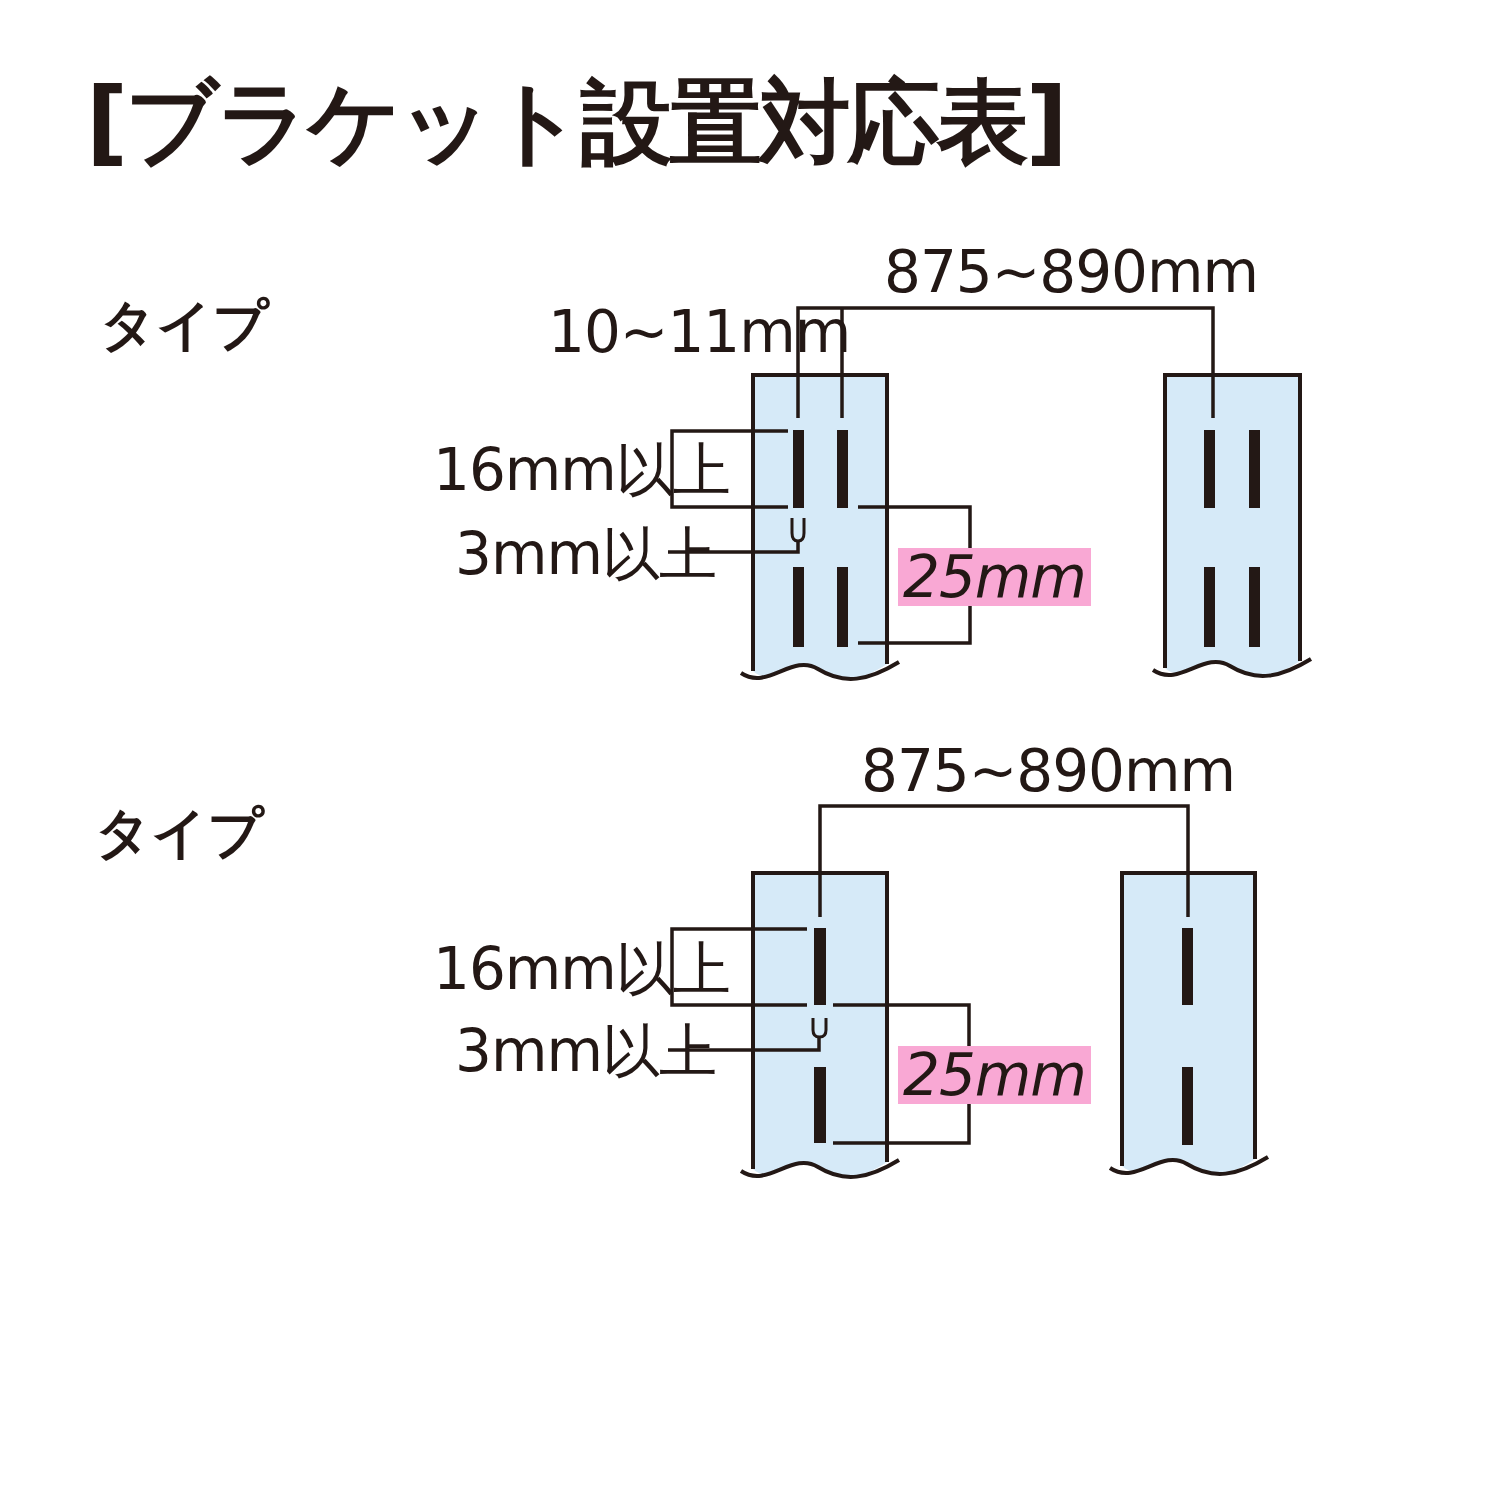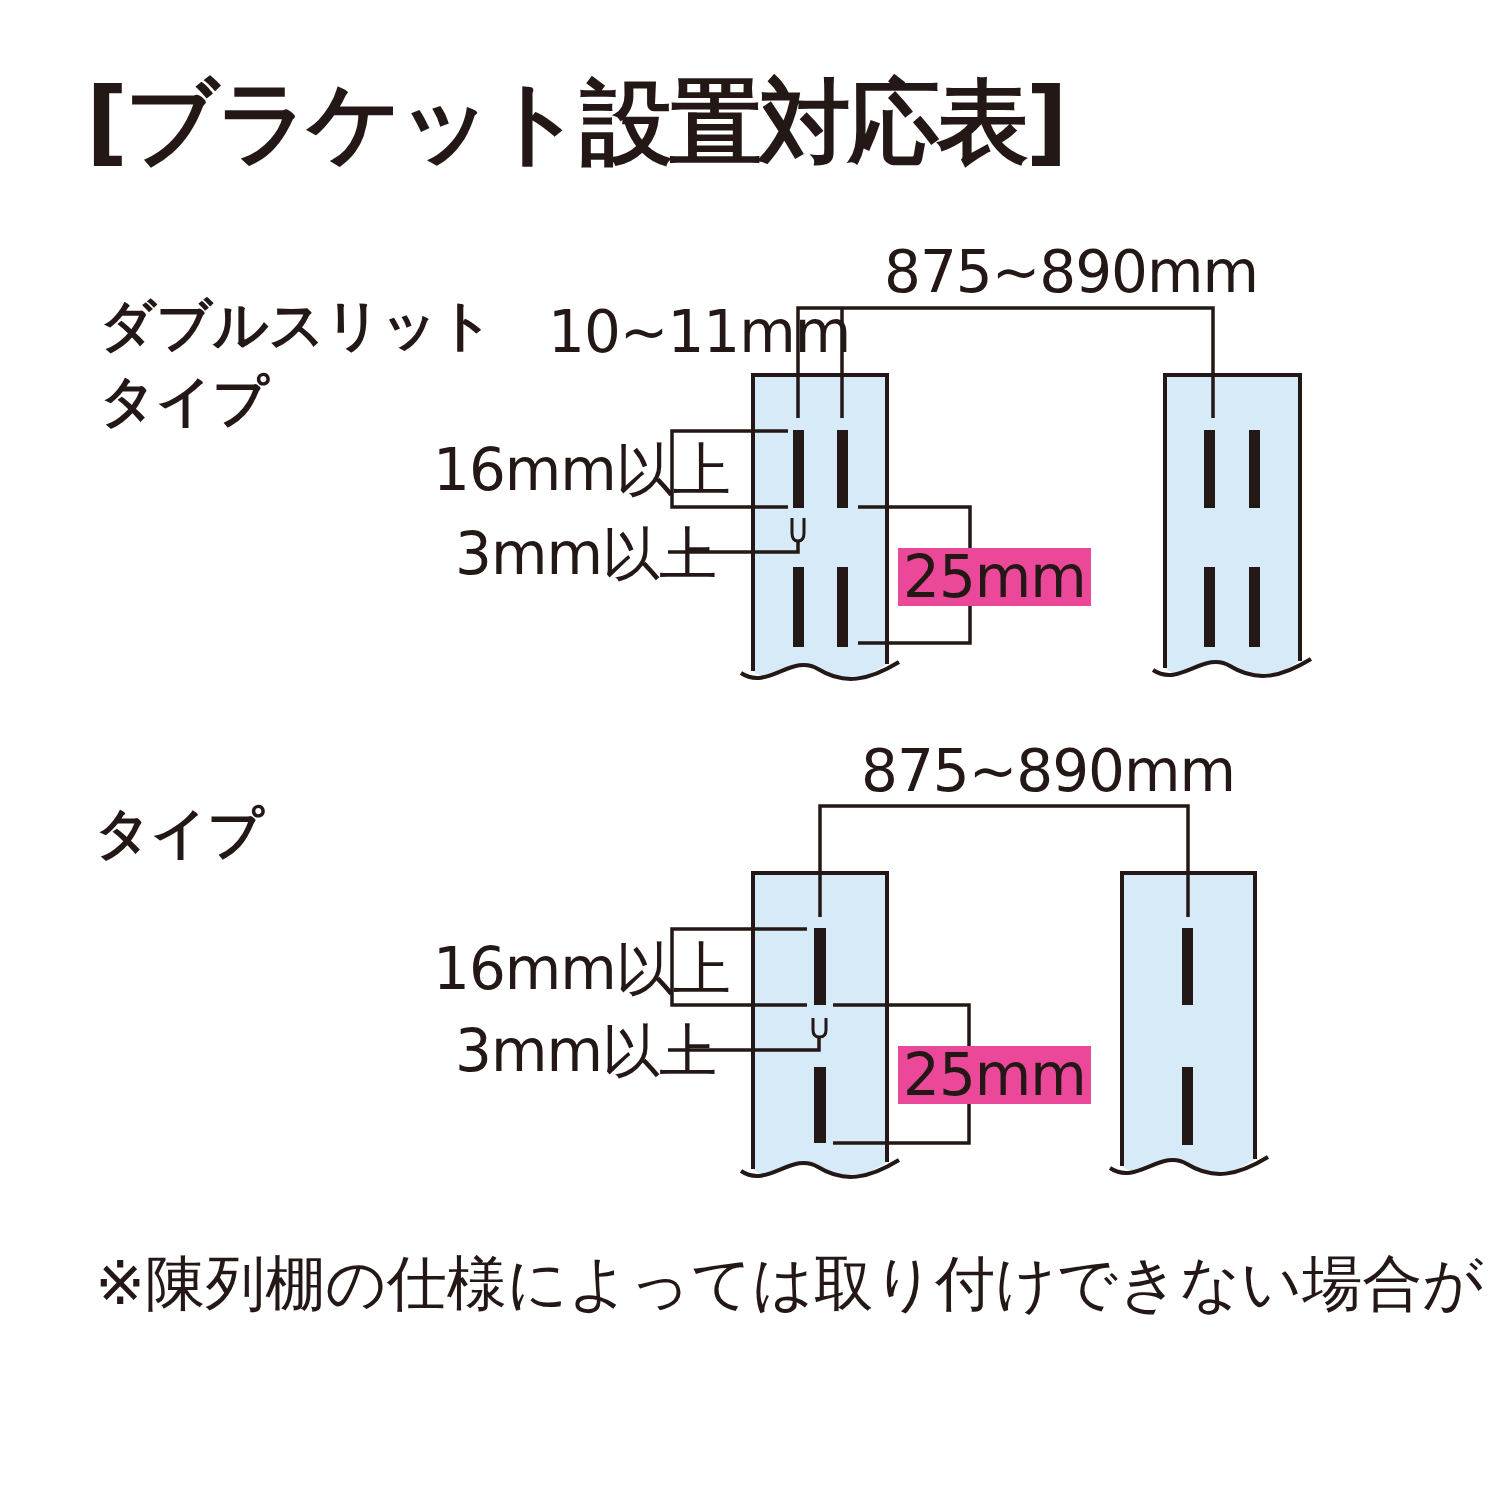--- a/index.html
+++ b/index.html
@@ -7,21 +7,21 @@
   html,body { margin:0; padding:0; background:#fff; }
   #page {
     position:relative; width:1501px; height:1501px; background:#fff;
     font-family:"DejaVu Sans","Liberation Sans",sans-serif; color:var(--ink);
     overflow:hidden;
   }
   .abs { position:absolute; white-space:nowrap; }
   .title { font-size:92px; font-weight:800; letter-spacing:-3px; line-height:1; }
   .section-label { font-size:55px; font-weight:800; line-height:1.38; }
   .dim { font-size:58px; font-weight:400; line-height:1; letter-spacing:-1px; }
-  .dim-bg { background:#ec4899; padding:0 5px; }
+  .dim-bg { background:#f9a8d4; padding:0 5px;font-style:italic; }
   .note { font-size:60px; font-weight:400; line-height:1; letter-spacing:0px; }
   svg.diagram { position:absolute; left:0; top:0; }
   .ink-stroke { stroke:var(--ink); fill:none; stroke-linejoin:miter; stroke-linecap:butt; }
   .sw4 { stroke-width:4px; }
   .sw35 { stroke-width:3.5px; }
   .sw3 { stroke-width:3px; }
   .ink-fill { fill:var(--ink); stroke:none; }
   .post-fill { fill:var(--post); stroke:none; }
 </style>
 </head>
@@ -86,34 +86,32 @@
       <path class="ink-stroke sw35" d="M833,1005 H969 V1143 H833"></path>
 
       <path class="ink-stroke sw3" d="M813,1018 V1030 Q813,1037 819.5,1037 Q826,1037 826,1030 V1018"></path>
       <path class="ink-stroke sw35" d="M819,1037 V1050 H668"></path>
     </g>
   </svg>
 
   <div class="abs title" style="left:86px; top:77px;">[ブラケット設置対応表]</div>
 
   <div class="abs section-label" style="left:100px; top:288px;">
-    <div>ダブルスリット</div>
     <div>タイプ</div>
   </div>
 
   <div class="abs dim" style="left:548px; top:303px;">10~11mm</div>
   <div class="abs dim" style="left:884px; top:243px;">875~890mm</div>
   <div class="abs dim" style="left:433px; top:441px;">16mm以上</div>
   <div class="abs dim" style="left:455px; top:525px;">3mm以上</div>
   <div class="abs dim dim-bg" style="left:898px; top:548px;">25mm</div>
 
   <div class="abs section-label" style="left:95px; top:796px;">
     <div>タイプ</div>
   </div>
 
   <div class="abs dim" style="left:861px; top:742px;">875~890mm</div>
   <div class="abs dim" style="left:433px; top:940px;">16mm以上</div>
   <div class="abs dim" style="left:455px; top:1022px;">3mm以上</div>
   <div class="abs dim dim-bg" style="left:898px; top:1046px;">25mm</div>
 
-  <div class="abs note" style="left:95px; top:1253px;">※陳列棚の仕様によっては取り付けできない場合が</div>
 
 </div>
 
 </body></html>

